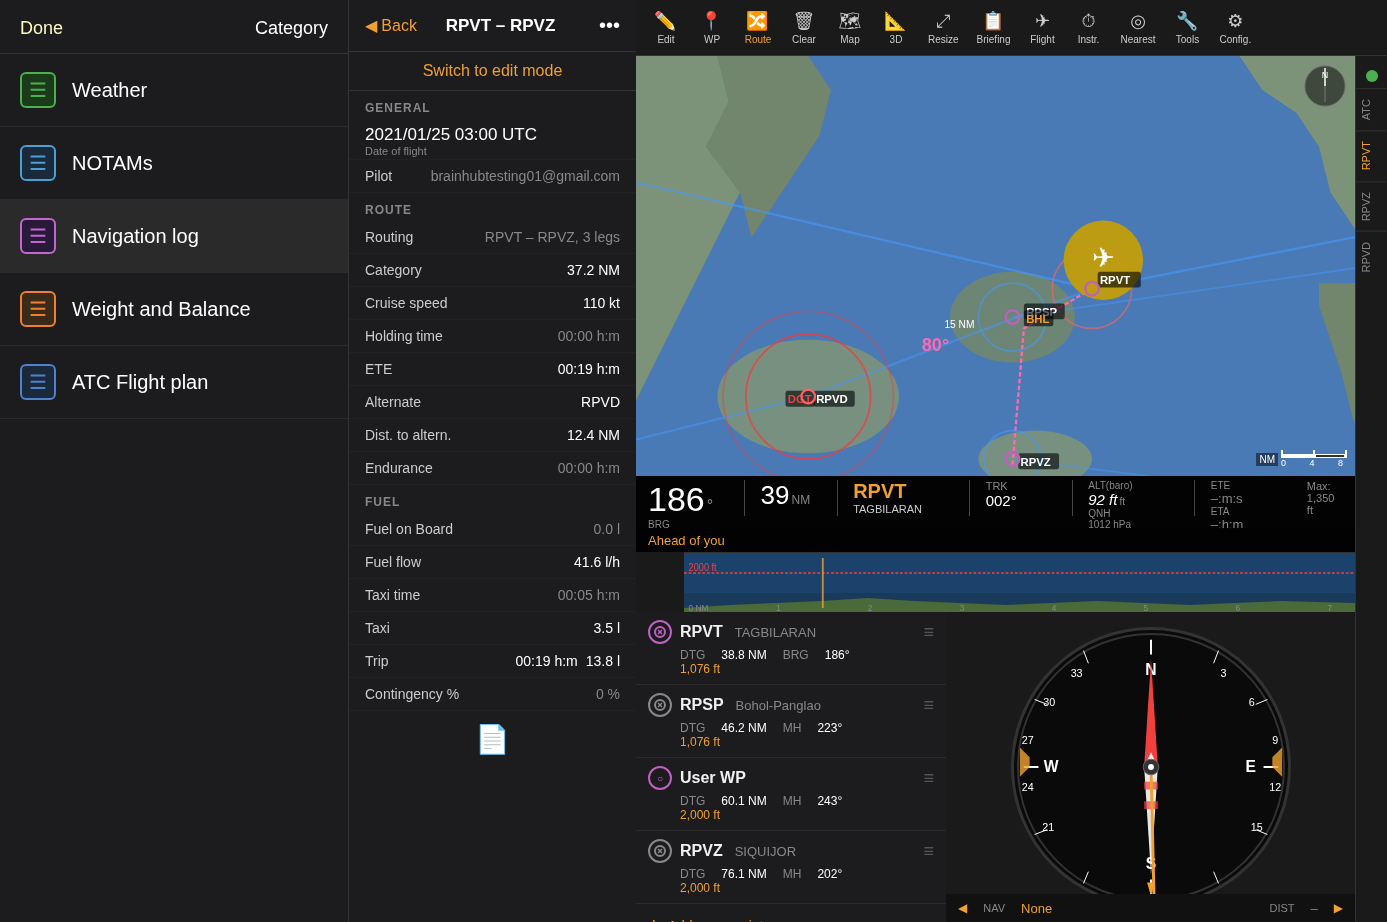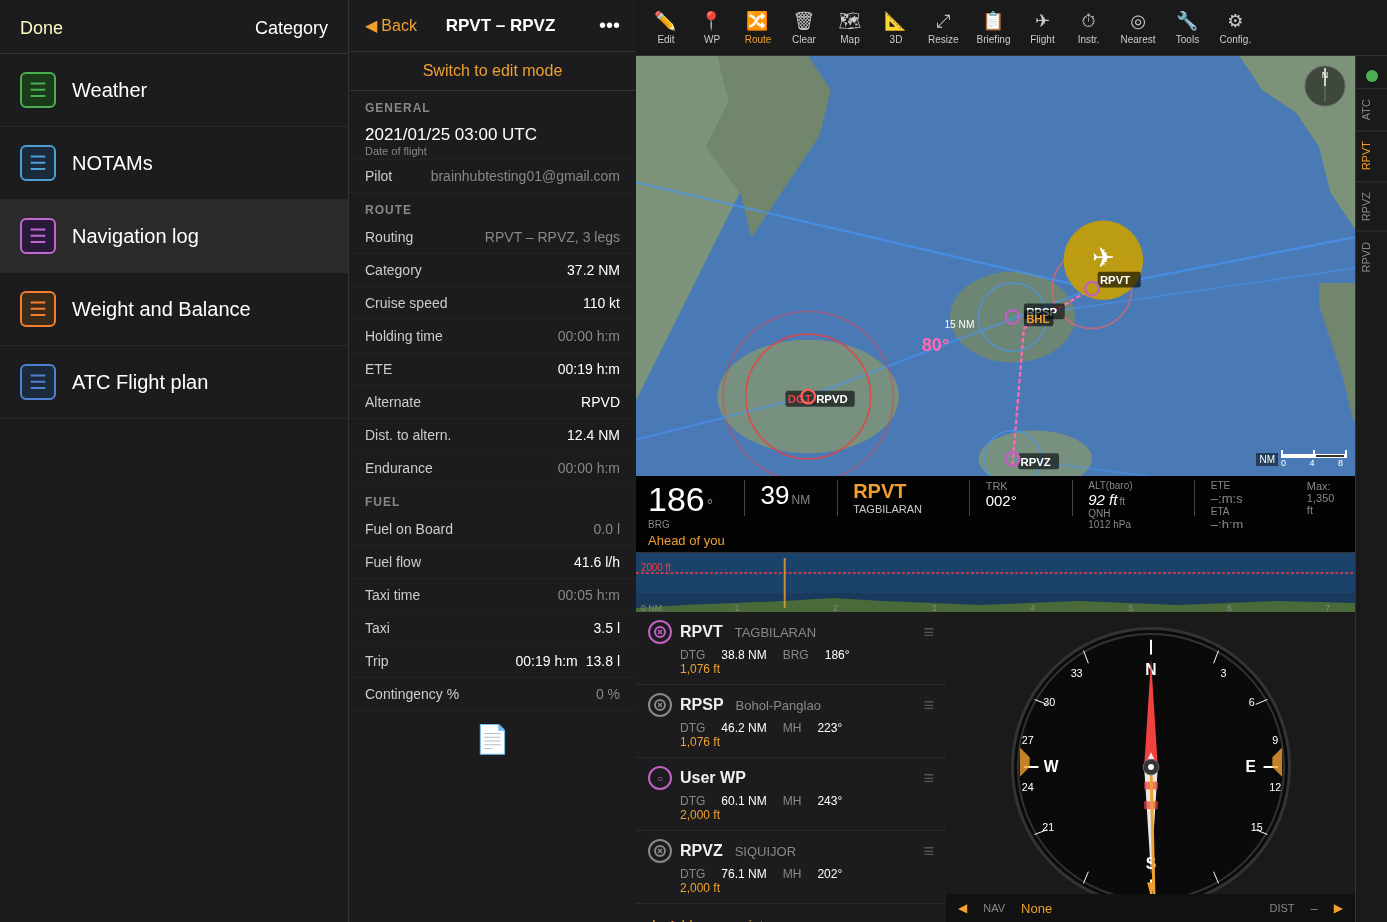--- a/index.html
+++ b/index.html
@@ -218,20 +218,21 @@
       height: 24px;
     }
 
     
     .profile-strip {
       height: 60px;
       background: #15803d;
       border-top: 1px solid #333;
       position: relative;
       overflow: hidden;
+      margin-left: 48px;
     }
 
     
     .bottom-area {
       display: flex;
       height: 310px;
     }
 
     
     .waypoints-list {

